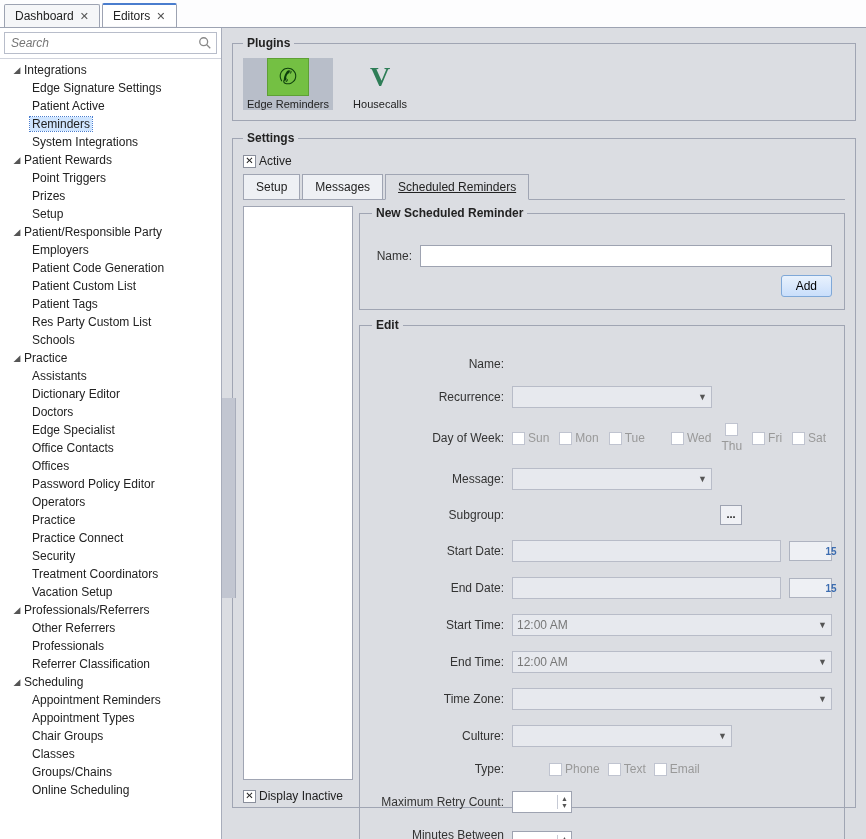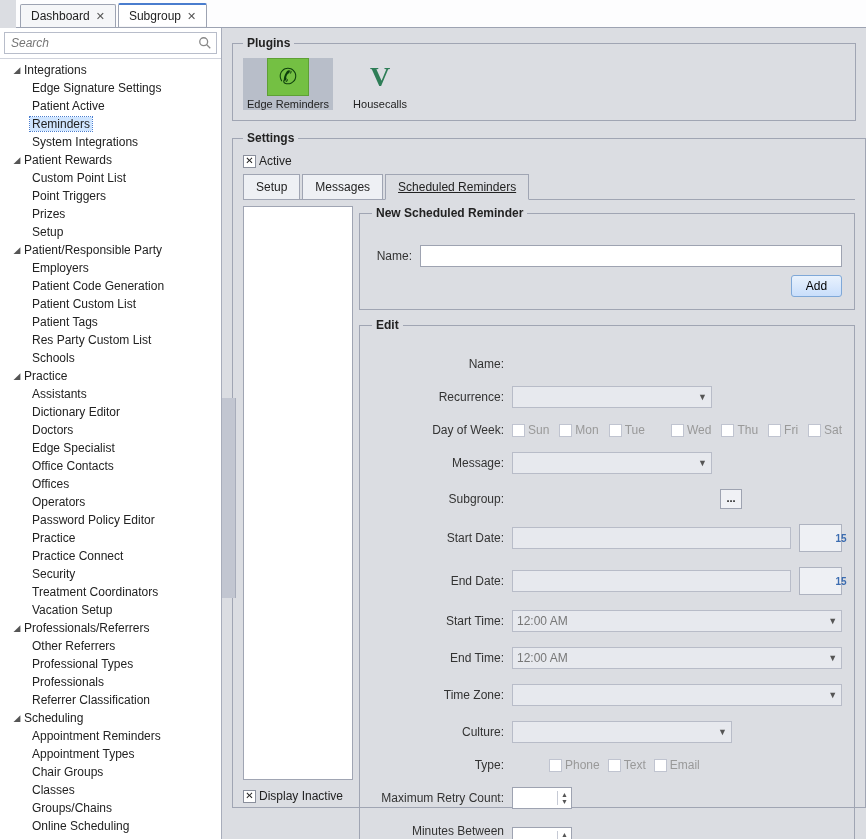--- a/index.html
+++ b/index.html
@@ -15,21 +15,20 @@
     position: relative;
   }
   
   .doc-tabs {
     height: 28px;
     background: #fdfdfe;
     border-bottom: 1px solid #9da3b2;
     display: flex;
     align-items: flex-end;
     padding-left: 4px;
-    margin-left: 16px;
   }
   .doc-tab {
     display: flex;
     align-items: center;
     gap: 6px;
     padding: 4px 10px 4px 10px;
     border: 1px solid #9da3b2;
     border-bottom: none;
     margin-right: 2px;
     background: #f5f6f8;
@@ -298,21 +297,21 @@
     height: 20px;
     border: 1px solid #9ea3b1;
     background: #f0f1f5;
     text-align: center;
     font-weight: bold;
     font-size: 11px;
     line-height: 16px;
   }
   .date-icon {
     width: 22px;
-    height: 28px;
+    height: 20px;
     border: 1px solid #aeb3c0;
     background: #eef0f4;
     display: flex;
     align-items: center;
     justify-content: center;
     font-size: 10px;
     color: #3b6cb0;
     font-weight: bold;
     padding-left: 41px;
   }
@@ -342,21 +341,21 @@
 </style>
 </head>
 <body>
 
 <div class="doc-tabs" id="doc-tabs">
     <div class="doc-tab">
       <span>Dashboard</span>
       <span class="close">✕</span>
     </div>
     <div class="doc-tab active">
-      <span>Subgroup</span>
+      <span>Editors</span>
       <span class="close">✕</span>
     </div>
   </div>
 
 <div class="split">
 
   <div class="sidebar">
     <div class="search-wrap">
       <div class="search-box">
         <input type="text" placeholder="Search" style="">
@@ -383,23 +382,20 @@
           <span class="tlabel selected">Reminders</span>
         </div>
         <div class="trow depth-2">
           <span class="tlabel">System Integrations</span>
         </div>
         <div class="trow depth-1">
           <span class="twister">◢</span>
           <span class="tlabel">Patient Rewards</span>
         </div>
         <div class="trow depth-2">
-          <span class="tlabel">Custom Point List</span>
-        </div>
-        <div class="trow depth-2">
           <span class="tlabel">Point Triggers</span>
         </div>
         <div class="trow depth-2">
           <span class="tlabel">Prizes</span>
         </div>
         <div class="trow depth-2">
           <span class="tlabel">Setup</span>
         </div>
         <div class="trow depth-1">
           <span class="twister">◢</span>
@@ -439,24 +435,24 @@
         <div class="trow depth-2">
           <span class="tlabel">Edge Specialist</span>
         </div>
         <div class="trow depth-2">
           <span class="tlabel">Office Contacts</span>
         </div>
         <div class="trow depth-2">
           <span class="tlabel">Offices</span>
         </div>
         <div class="trow depth-2">
+          <span class="tlabel">Password Policy Editor</span>
+        </div>
+        <div class="trow depth-2">
           <span class="tlabel">Operators</span>
-        </div>
-        <div class="trow depth-2">
-          <span class="tlabel">Password Policy Editor</span>
         </div>
         <div class="trow depth-2">
           <span class="tlabel">Practice</span>
         </div>
         <div class="trow depth-2">
           <span class="tlabel">Practice Connect</span>
         </div>
         <div class="trow depth-2">
           <span class="tlabel">Security</span>
         </div>
@@ -465,23 +461,20 @@
         </div>
         <div class="trow depth-2">
           <span class="tlabel">Vacation Setup</span>
         </div>
         <div class="trow depth-1">
           <span class="twister">◢</span>
           <span class="tlabel">Professionals/Referrers</span>
         </div>
         <div class="trow depth-2">
           <span class="tlabel">Other Referrers</span>
-        </div>
-        <div class="trow depth-2">
-          <span class="tlabel">Professional Types</span>
         </div>
         <div class="trow depth-2">
           <span class="tlabel">Professionals</span>
         </div>
         <div class="trow depth-2">
           <span class="tlabel">Referrer Classification</span>
         </div>
         <div class="trow depth-1">
           <span class="twister">◢</span>
           <span class="tlabel">Scheduling</span>
@@ -584,21 +577,21 @@
                     <span>Mon</span>
                   </span>
                   <span class="chk" style="color: rgb(153, 153, 153);">
                     <span class="box" style="border-color: rgb(192, 196, 208);"></span>
                     <span>Tue</span>
                   </span>
                   <span class="chk" style="color: rgb(153, 153, 153); padding-left: 16px;">
                     <span class="box" style="border-color: rgb(192, 196, 208);"></span>
                     <span>Wed</span>
                   </span>
-                  <span class="chk" style="color: rgb(153, 153, 153);">
+                  <span class="chk" style="color: rgb(153, 153, 153); flex-direction: column;">
                     <span class="box" style="border-color: rgb(192, 196, 208);"></span>
                     <span>Thu</span>
                   </span>
                   <span class="chk" style="color: rgb(153, 153, 153);">
                     <span class="box" style="border-color: rgb(192, 196, 208);"></span>
                     <span>Fri</span>
                   </span>
                   <span class="chk" style="color: rgb(153, 153, 153);">
                     <span class="box" style="border-color: rgb(192, 196, 208);"></span>
                     <span>Sat</span>

